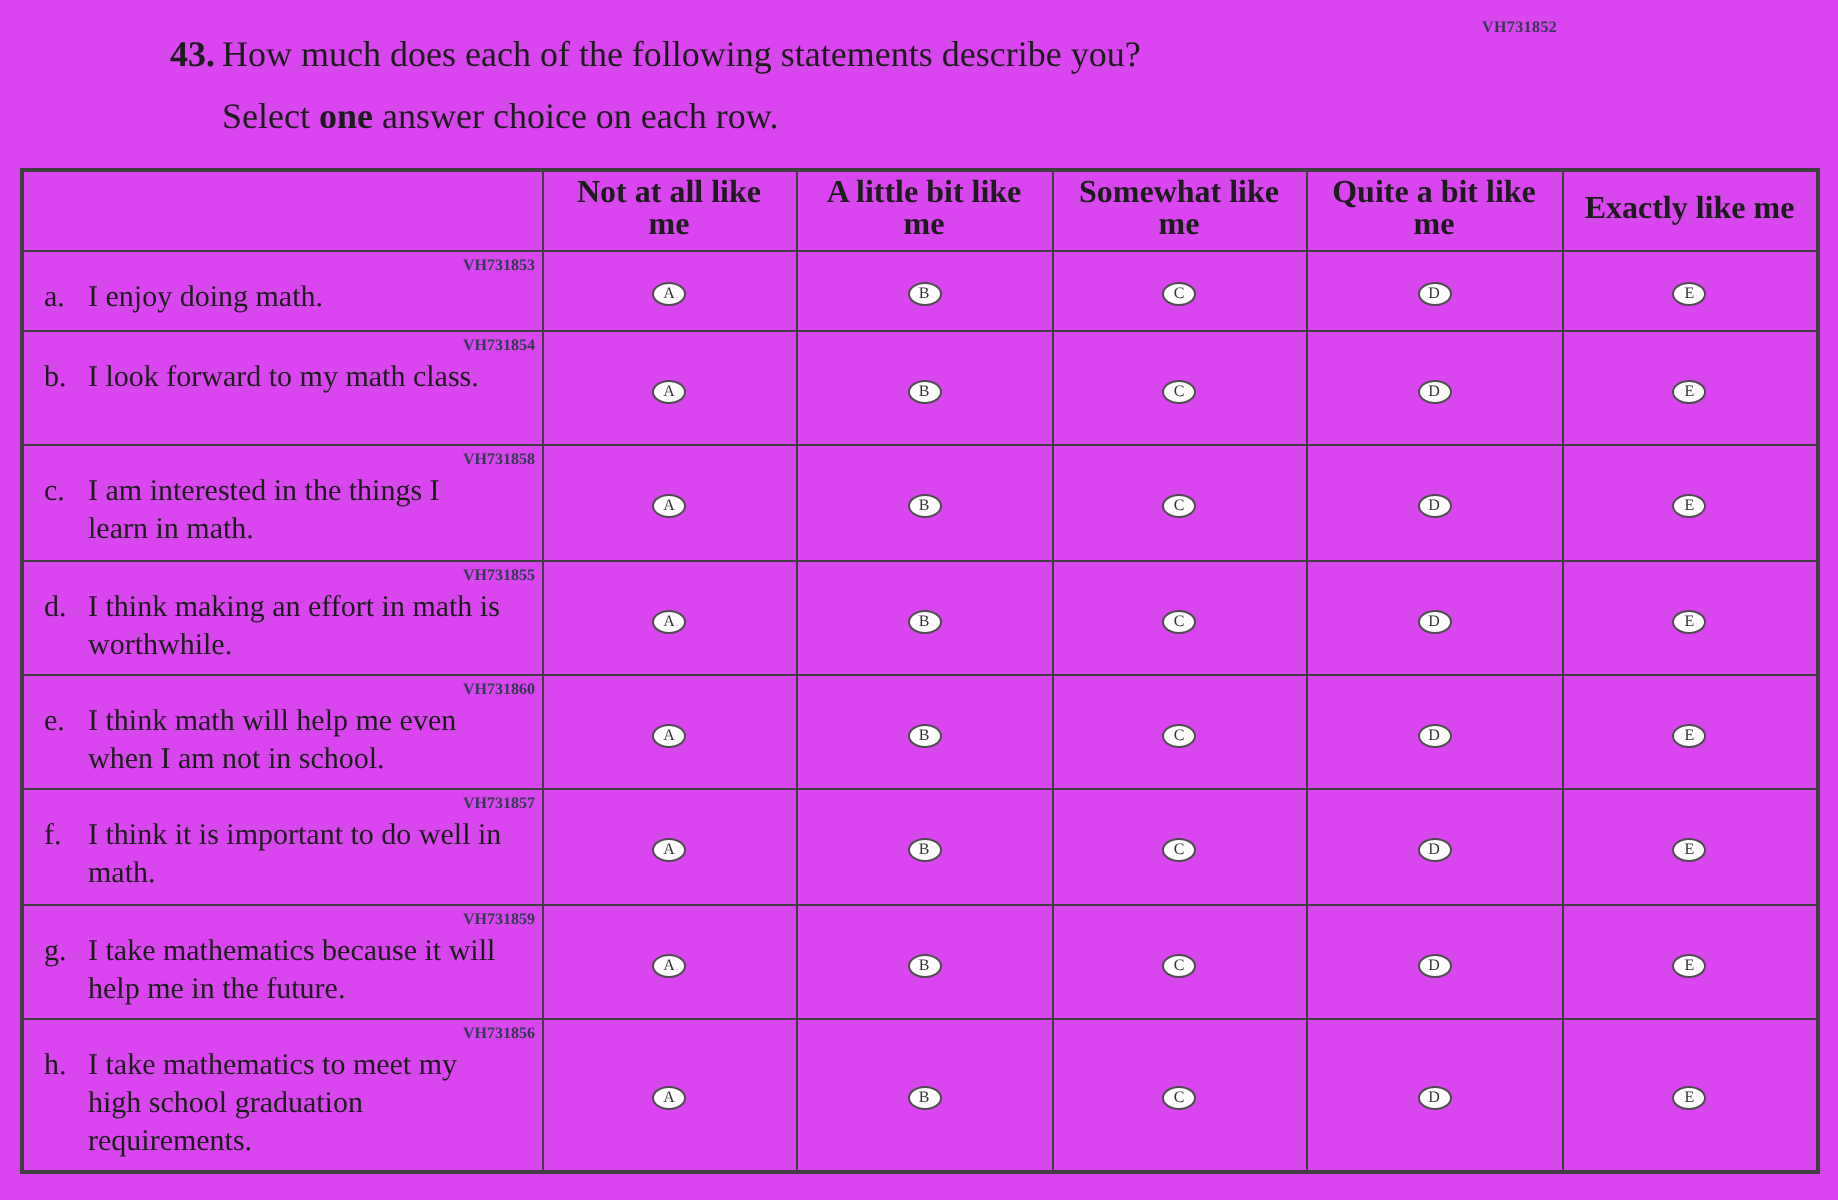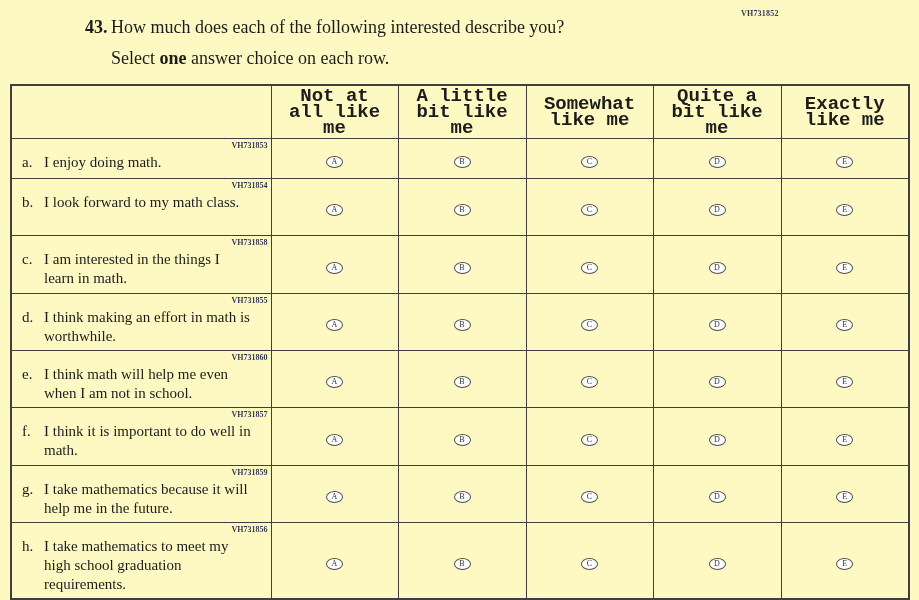--- a/index.html
+++ b/index.html
@@ -1,21 +1,21 @@
 <!DOCTYPE html>
 <html><head>
 <meta charset="utf-8">
 <style>
   * { margin: 0; padding: 0; box-sizing: border-box; }
   html, body { background: #ffffff; }
   .page {
     position: relative;
     width: 919px;
     height: 600px;
-    background: #fef9c3;
+    background: #d946ef;
     font-family: "Liberation Serif", serif;
     color: #1c1c1c;
     overflow: hidden;
   }
   .top-code {
     position: absolute;
     left: 741px;
     top: 9px;
     font-size: 8px;
     font-weight: bold;
@@ -44,28 +44,27 @@
     border-collapse: collapse;
     table-layout: fixed;
     border: 2px solid #3f3f3f;
   }
   table.answer-table th,
   table.answer-table td {
     border: 1px solid #3f3f3f;
   }
   thead th {
     height: 40px;
-    font-size: 19px;
+    font-size: 16px;
     font-weight: bold;
     text-align: center;
     vertical-align: middle;
     line-height: 16px;
     padding: 2px 6px;
     border-bottom: 4px double #3f3f3f;
-    font-family: Liberation Mono, monospace;
   }
   tbody td { vertical-align: middle; }
   td.stmt {
     vertical-align: top;
     padding: 0 3px 4px 10px;
   }
   .code {
     display: block;
     text-align: right;
     font-size: 8px;
@@ -111,21 +110,21 @@
 </head>
 <body>
 
 <div class="page">
 
   <div class="top-code">VH731852</div>
 
   <div class="question-block">
     <div class="q-line">
       <span class="q-number">43.</span>
-      <span class="q-text">How much does each of the following interested describe you?</span>
+      <span class="q-text">How much does each of the following statements describe you?</span>
     </div>
     <div class="q-instruction"><span>Select </span><b>one</b><span> answer choice on each row.</span></div>
   </div>
 
   <table class="answer-table">
     <colgroup>
       <col style="width:260px">
       <col style="width:127px">
       <col style="width:128px">
       <col style="width:127px">

